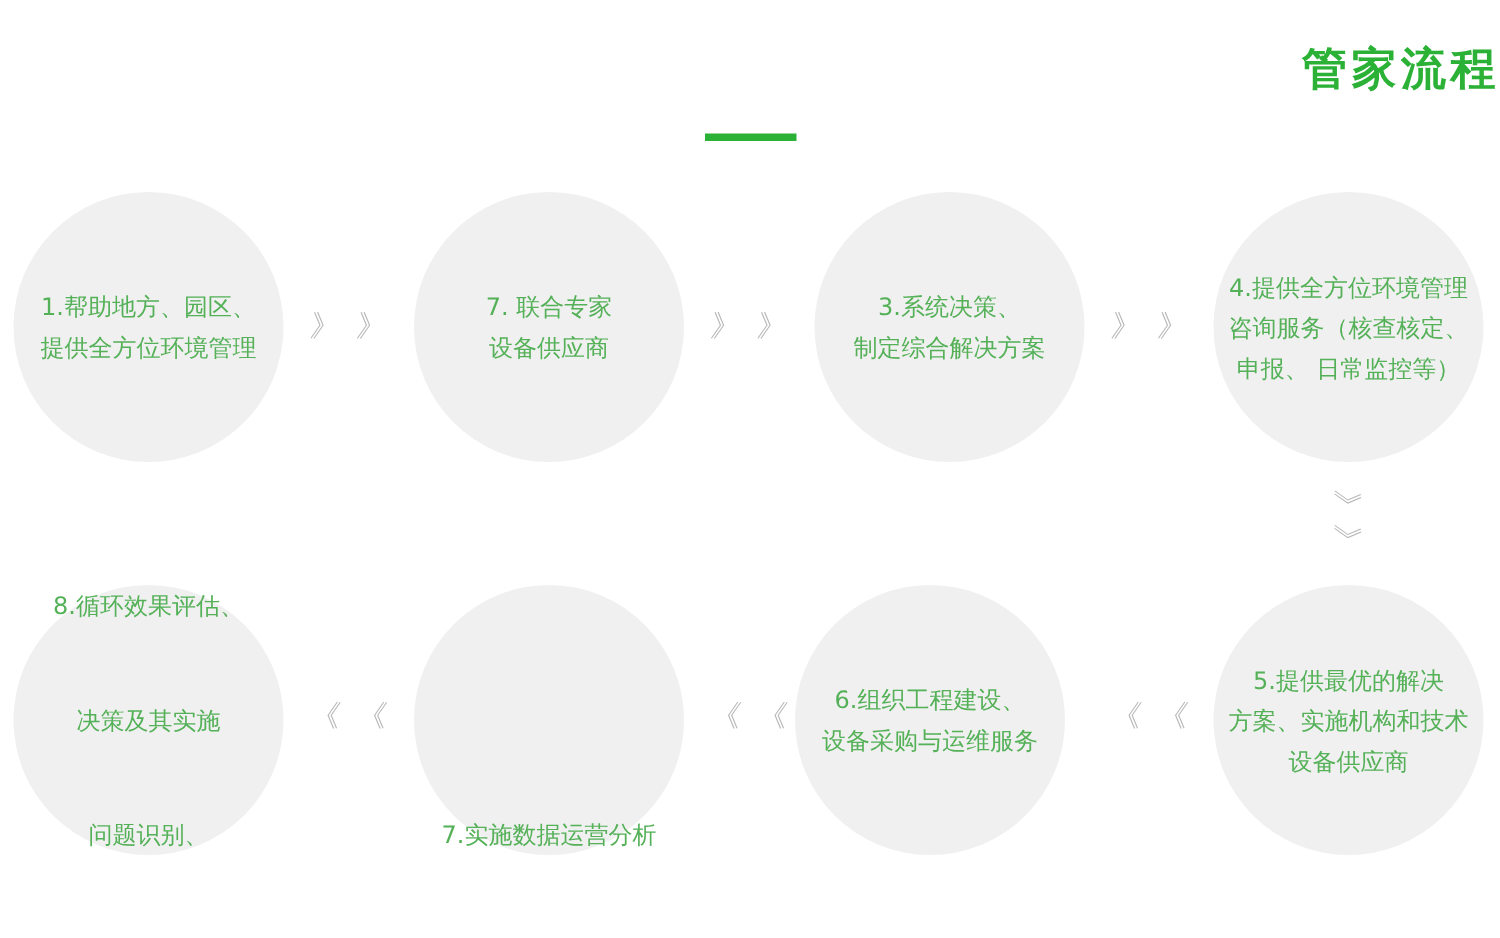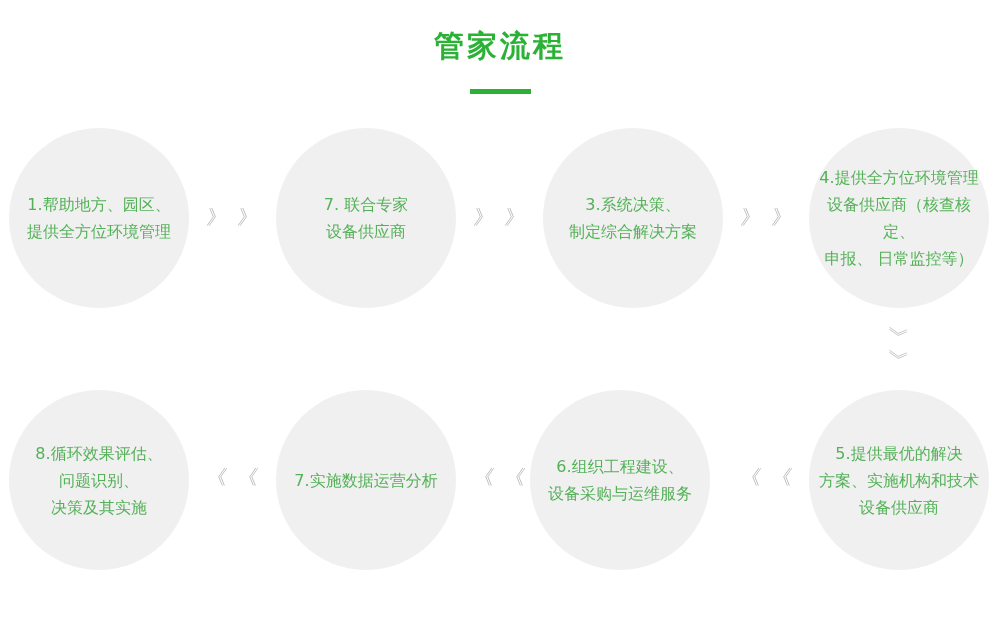--- a/index.html
+++ b/index.html
@@ -13,21 +13,21 @@
     background: #ffffff;
     overflow: hidden;
   }
 
   .title {
     position: absolute;
     top: 26px;
     left: 0;
     width: 100%;
     margin: 0;
-    text-align: center;
+    text-align: right;
     font-size: 30px;
     font-weight: bold;
     letter-spacing: 3px;
     color: #2bb236;
   }
 
   .title-bar {
     position: absolute;
     top: 89px;
     left: 470px;
@@ -74,22 +74,22 @@
   .arrow.down .chev {
     transform: rotate(90deg) skewX(-8deg);
   }
 
   .pos-c1 { left: 9px;   top: 128px; }
   .pos-c2 { left: 276px; top: 128px; }
   .pos-c3 { left: 543px; top: 128px; }
   .pos-c4 { left: 809px; top: 128px; }
   .pos-c5 { left: 809px; top: 390px; }
   .pos-c6 { left: 530px; top: 390px; }
-  .pos-c7 { left: 276px; top: 390px; }
-  .pos-c8 { left: 9px;   top: 390px; }
+  .pos-c7 { left: 276px; top: 390px; justify-content: flex-end; }
+  .pos-c8 { left: 9px;   top: 390px; justify-content: space-between; }
 
   .pos-a12 { left: 207px; top: 207px; }
   .pos-a23 { left: 474px; top: 207px; }
   .pos-a34 { left: 741px; top: 207px; }
   .pos-a45 { left: 888px; top: 327px; }
   .pos-a56 { left: 741px; top: 467px; }
   .pos-a67 { left: 474px; top: 467px; }
   .pos-a78 { left: 207px; top: 467px; }
 </style>
 </head>
@@ -110,43 +110,43 @@
     <div class="line">设备供应商</div>
   </div>
 
   <div class="circle pos-c3">
     <div class="line">3.系统决策、</div>
     <div class="line">制定综合解决方案</div>
   </div>
 
   <div class="circle pos-c4">
     <div class="line">4.提供全方位环境管理</div>
-    <div class="line">设备供应商（核查核定、</div>
+    <div class="line">咨询服务（核查核定、</div>
     <div class="line">申报、 日常监控等）</div>
   </div>
 
   <div class="circle pos-c5">
     <div class="line">5.提供最优的解决</div>
     <div class="line">方案、实施机构和技术</div>
     <div class="line">设备供应商</div>
   </div>
 
   <div class="circle pos-c6">
     <div class="line">6.组织工程建设、</div>
     <div class="line">设备采购与运维服务</div>
   </div>
 
   <div class="circle pos-c7">
     <div class="line">7.实施数据运营分析</div>
   </div>
 
   <div class="circle pos-c8">
     <div class="line">8.循环效果评估、</div>
+    <div class="line">决策及其实施</div>
     <div class="line">问题识别、</div>
-    <div class="line">决策及其实施</div>
   </div>
 
   <div class="arrow pos-a12">
     <span class="chev">》</span>
     <span class="chev">》</span>
   </div>
   <div class="arrow pos-a23">
     <span class="chev">》</span>
     <span class="chev">》</span>
   </div>

